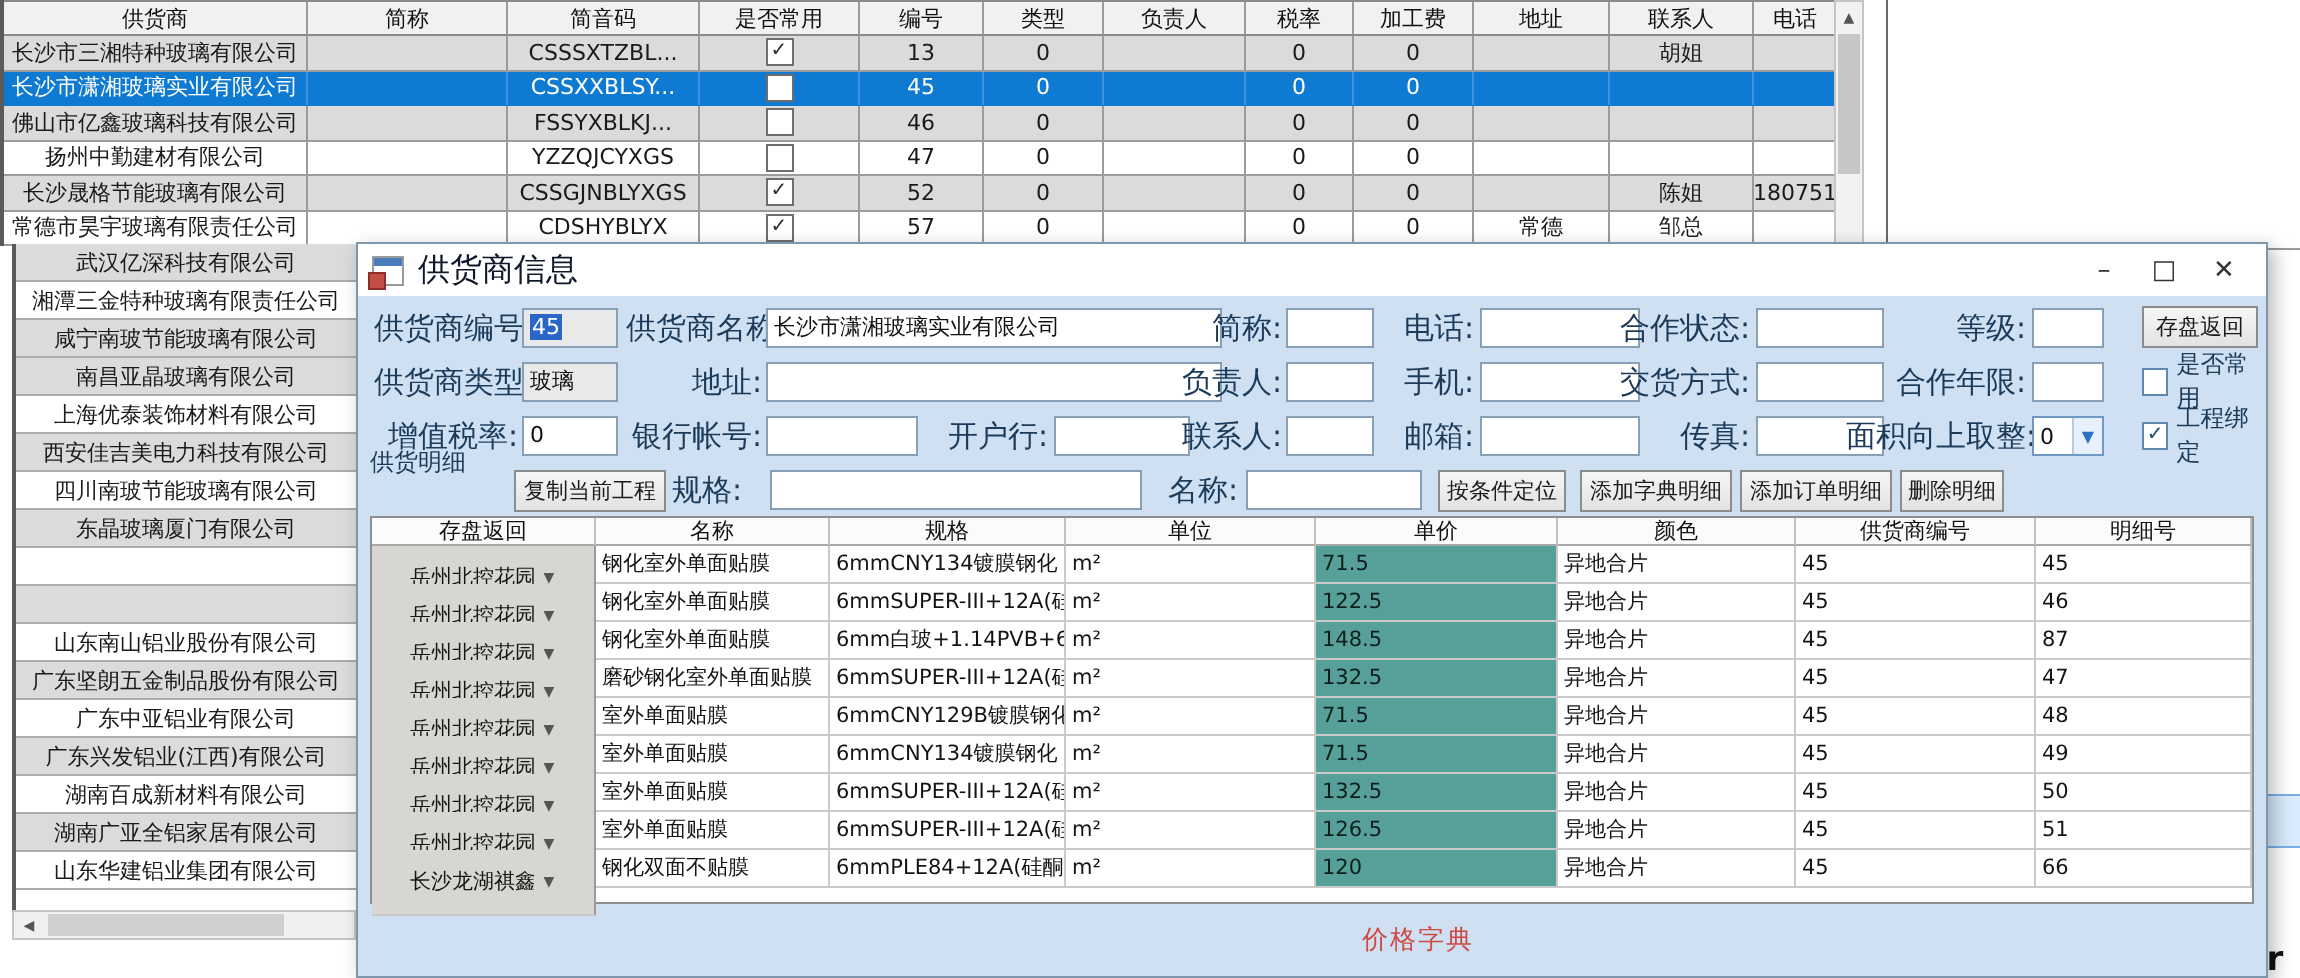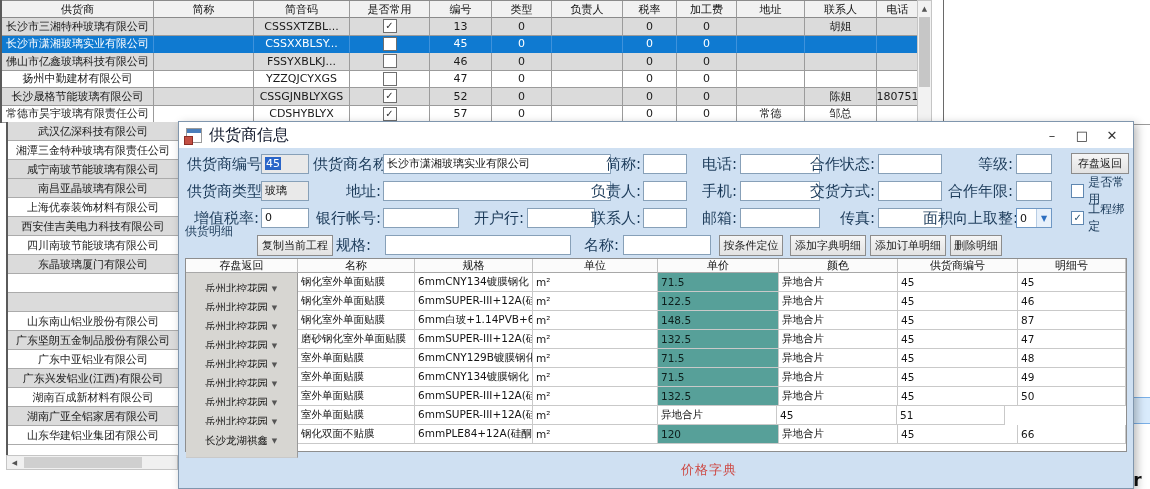--- a/index.html
+++ b/index.html
@@ -432,20 +432,21 @@
           <div class="dg-c" style="width: 108px;">50</div>
         </div>
         <div class="dg-row">
           <div class="dg-c cmb" style="width: 112px;">
             <div class="cmb-txt">岳州北控花园</div>
             <div class="cmb-btn">▼</div>
           </div>
           <div class="dg-c" style="width: 117px;">室外单面贴膜</div>
           <div class="dg-c" style="width: 118px;">6mmSUPER-III+12A(硅...</div>
           <div class="dg-c" style="width: 125px;">m²</div>
+          <div class="dg-c price" style="width: 121px;">126.5</div>
           <div class="dg-c" style="width: 119px;">异地合片</div>
           <div class="dg-c" style="width: 120px;">45</div>
           <div class="dg-c" style="width: 108px;">51</div>
         </div>
         <div class="dg-row">
           <div class="dg-c cmb" style="width: 112px;">
             <div class="cmb-txt">长沙龙湖祺鑫星座</div>
             <div class="cmb-btn">▼</div>
           </div>
           <div class="dg-c" style="width: 117px;">钢化双面不贴膜</div>

